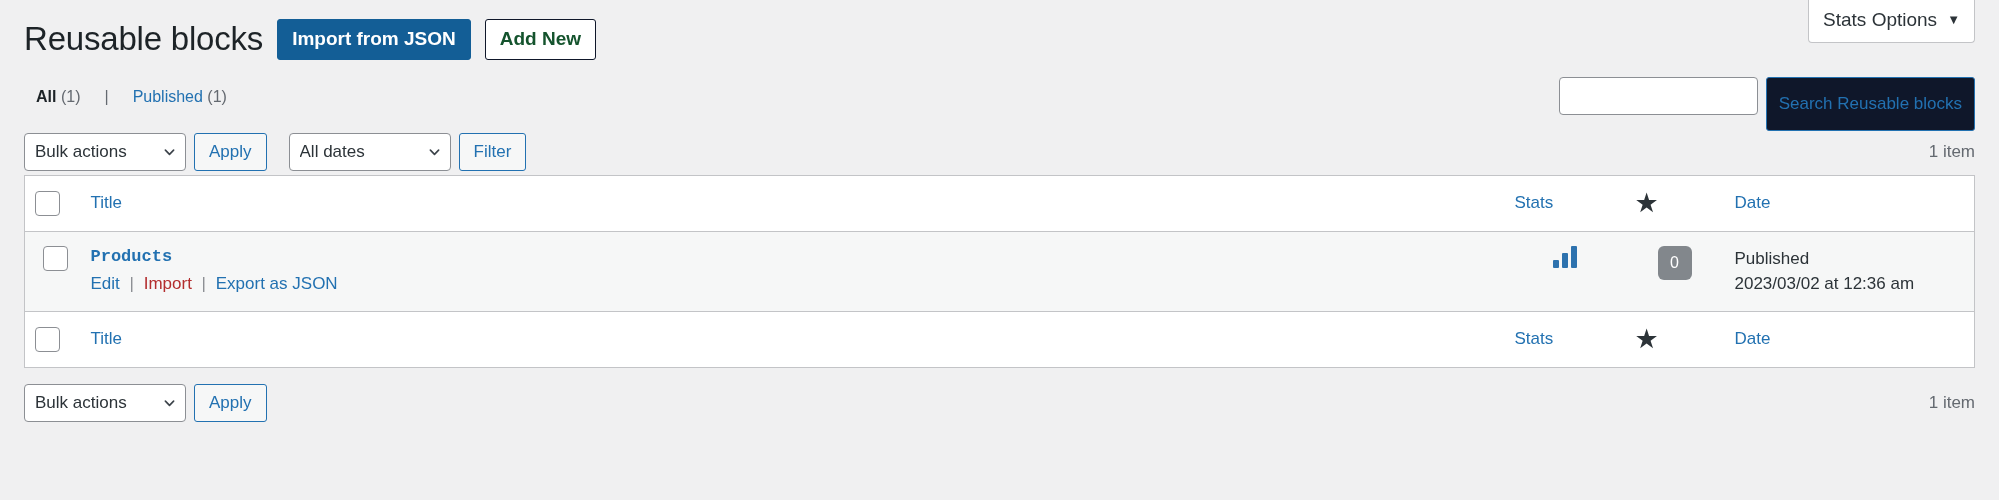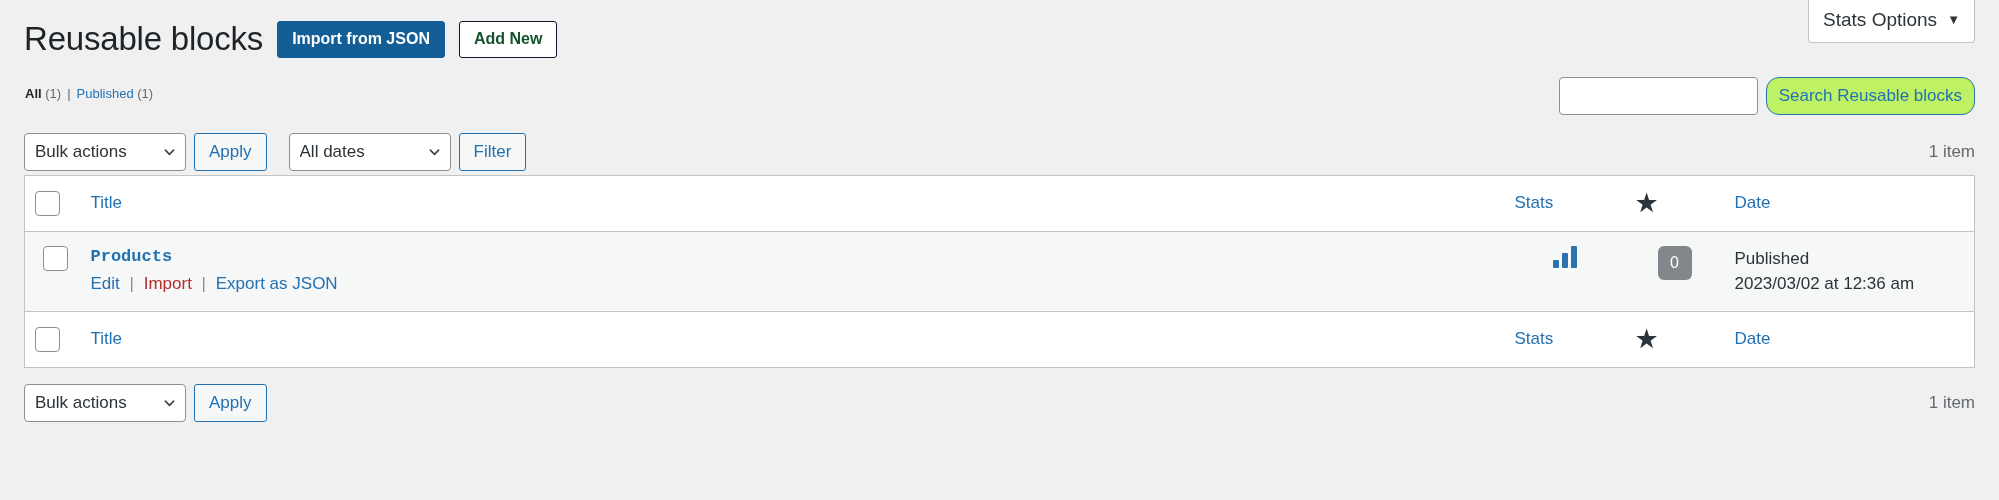--- a/index.html
+++ b/index.html
@@ -28,63 +28,63 @@
   .screen-options-tab .caret { font-size: 13px; color: #2c3338; }
 
   
   .page-header { display: flex; align-items: center; gap: 14px; padding-top: 18px; }
   h1.wp-heading {
     font-size: 33px; font-weight: 400; color: #1d2327;
     margin: 0; line-height: 1.3; letter-spacing: -0.2px;
   }
   .page-title-action {
     display: inline-block;
-    font-size: 16px; font-weight: 600;
+    font-size: 19px; font-weight: 600;
     padding: 7px 14px 8px;
     border-radius: 3px;
     line-height: 1.25;
     cursor: pointer;
     white-space: nowrap;
   }
   .btn-primary-sm {
     background: #135e96; border: 1px solid #135e96; color: #fff;
   }
   .btn-secondary-sm {
     background: #f6f7f7; border: 1px solid #0f172a; color: #14532d;
     background: #fff;
   }
 
   
   .row-filters { position: relative; margin-top: 20px; height: 42px; }
   ul.subsubsub {
-    list-style: none; margin: 1px; padding: 0;
-    font-size: 13px; color: #646970; line-height: 2;
-    display: flex; align-items: center;
+    list-style: none; margin: 12px; padding: 0;
+    font-size: 16px; color: #646970; line-height: 2;
+    display: flex; align-items: center; gap: 18px;
   }
   ul.subsubsub li { margin: 0; }
   ul.subsubsub a { text-decoration: none; color: #2271b1; }
   ul.subsubsub a.current { color: #1d2327; font-weight: 600; }
   ul.subsubsub .count { color: #646970; }
   ul.subsubsub .sep { color: #646970; margin: 0 6px; }
 
   .search-box {
     position: absolute; right: 0; top: -4px;
     display: flex; align-items: stretch; gap: 8px;
   }
   .search-box input[type="search"] {
     width: 199px; height: 38px;
     border: 1px solid #8c8f94; border-radius: 4px;
     background: #fff; font-size: 17px; color: #2c3338;
     padding: 0 9px; outline: none;
     font-family: "Liberation Sans", sans-serif;
   }
   .button-search {
-    height: 38px;
-    background: #bef264; border: 1px solid #2271b1; color: #2271b1;
-    border-radius: 13px; font-size: 17px; padding: 0 12px;
+    height: 54px;
+    background: #0f172a; border: 1px solid #2271b1; color: #2271b1;
+    border-radius: 3px; font-size: 17px; padding: 0 12px;
     cursor: pointer; white-space: nowrap;
     font-family: "Liberation Sans", sans-serif;
   }
 
   
   .tablenav { position: relative; height: 46px; margin-top: 6px; display: flex; align-items: center; }
   .tablenav.bottom { margin-top: 12px; }
   .alignleft { display: flex; align-items: center; gap: 8px; }
   .alignleft.secondary { margin-left: 22px; }
 

